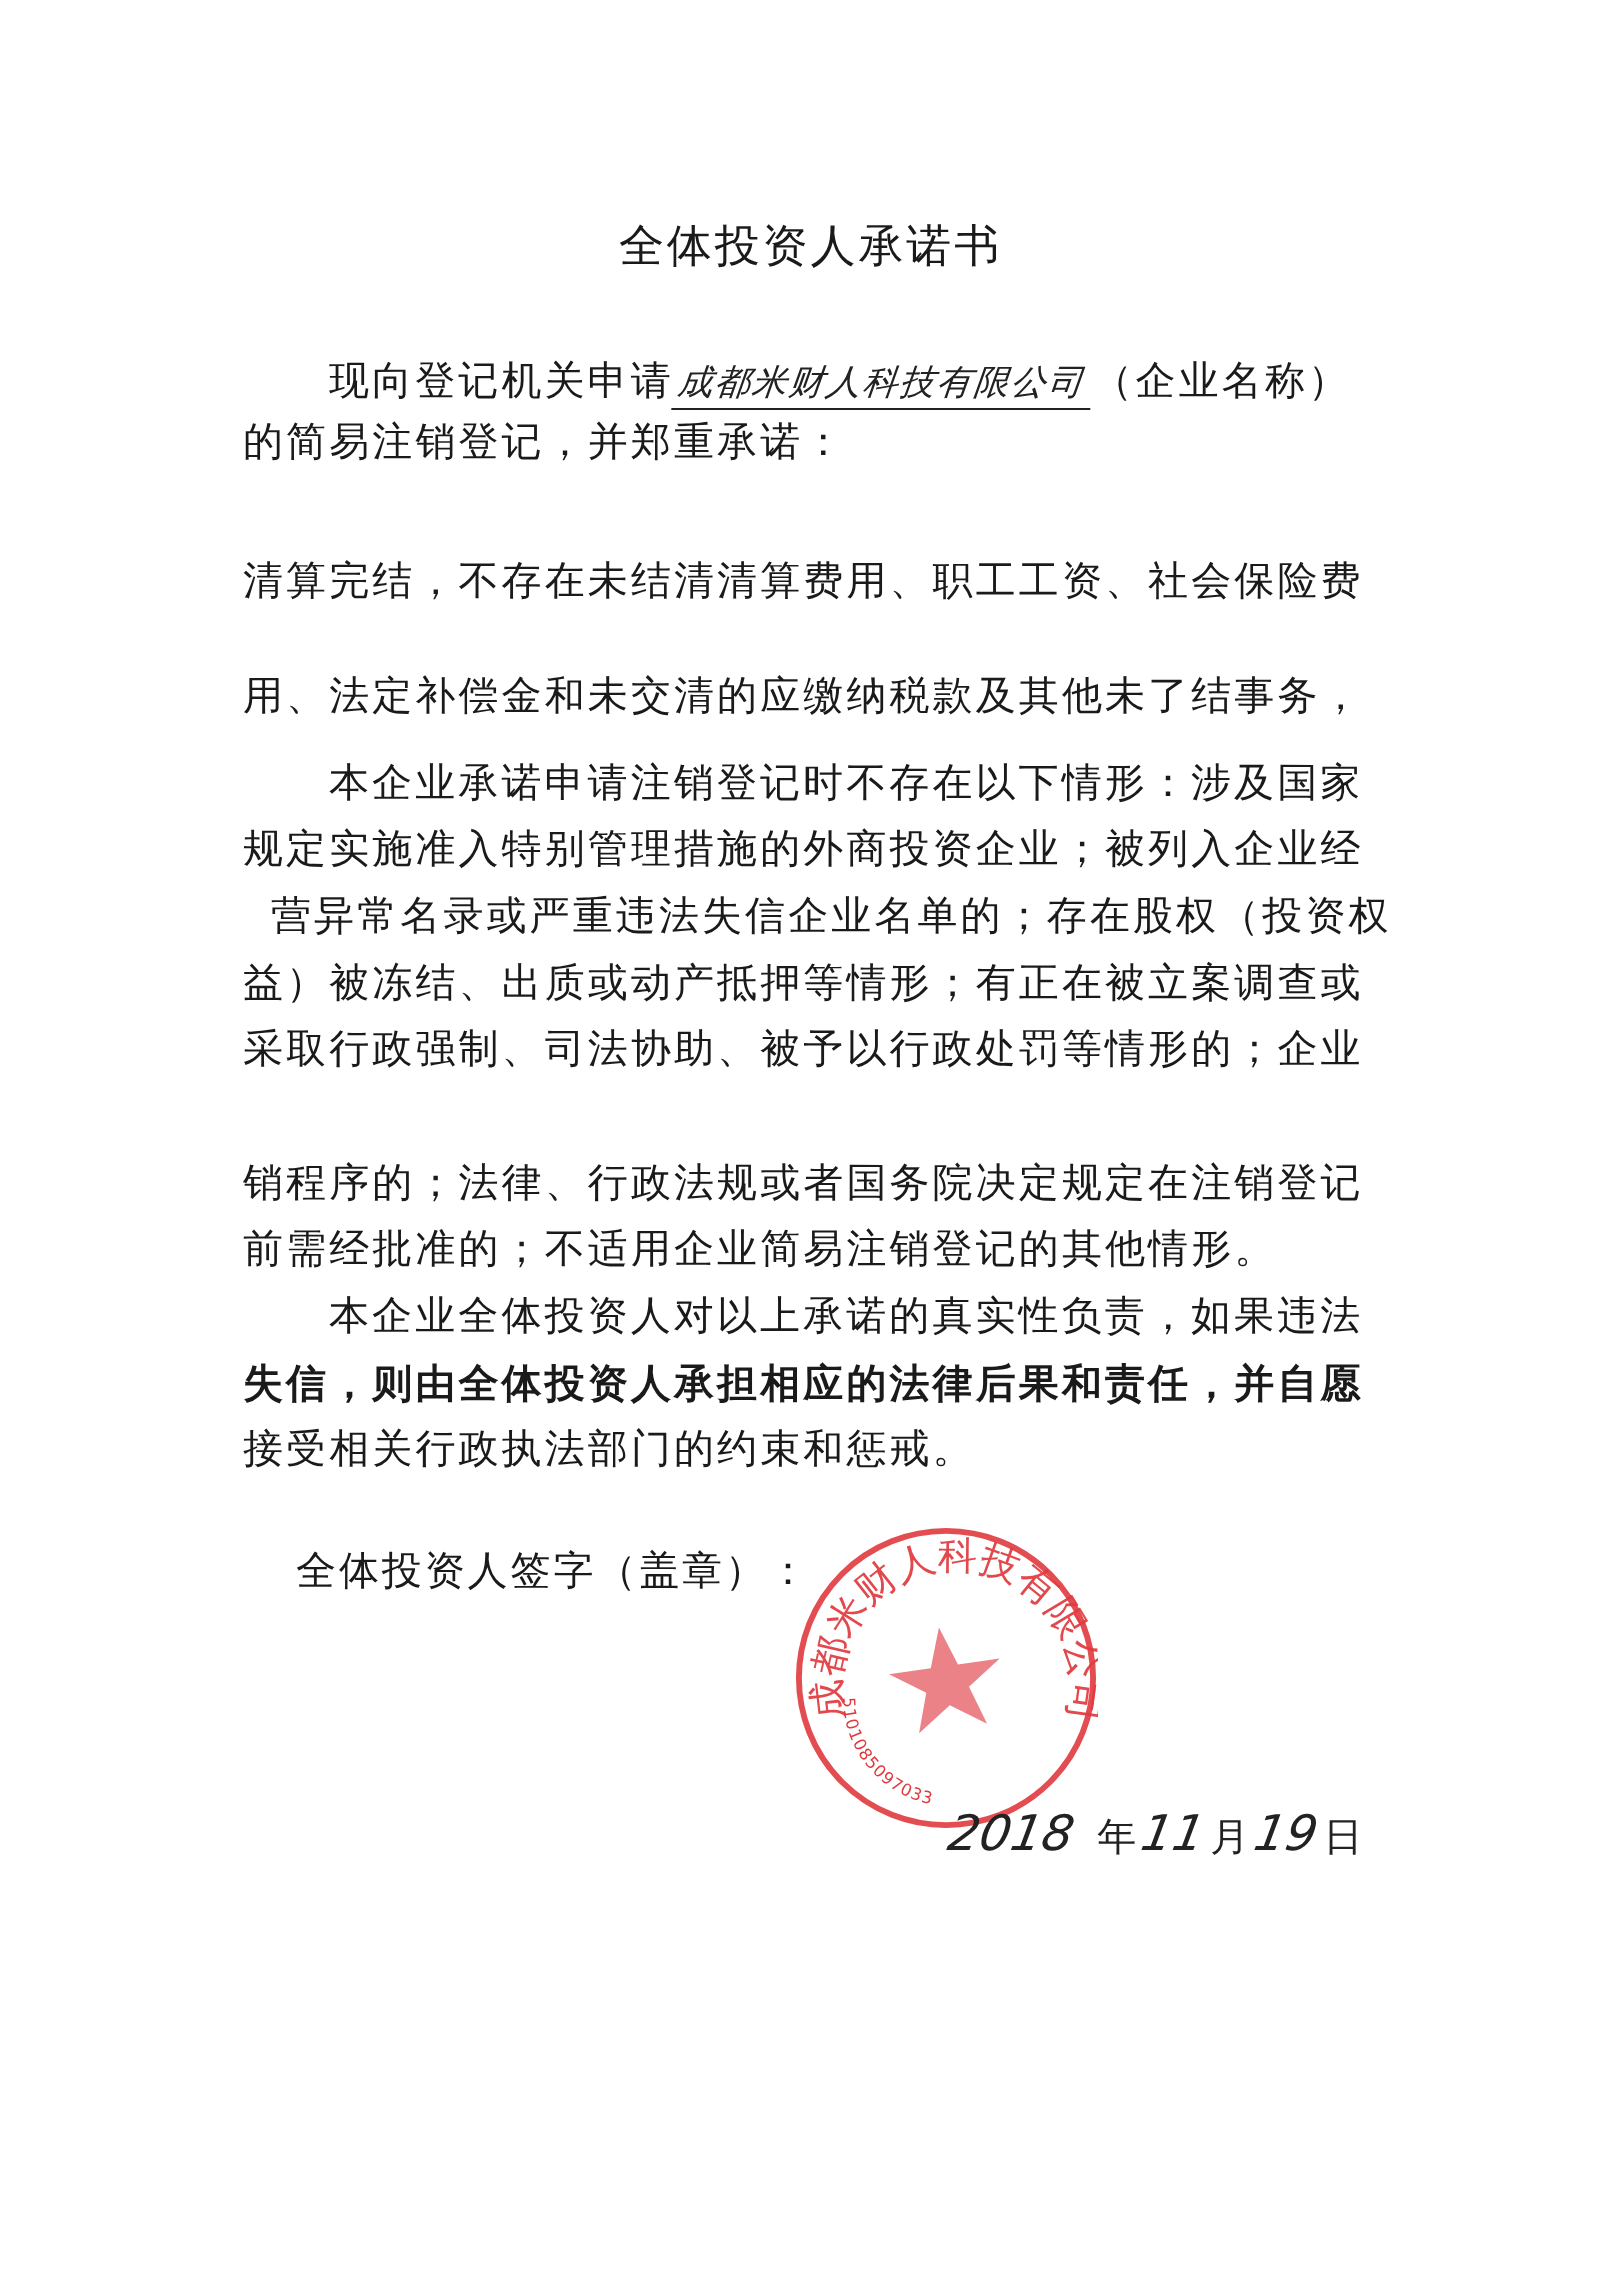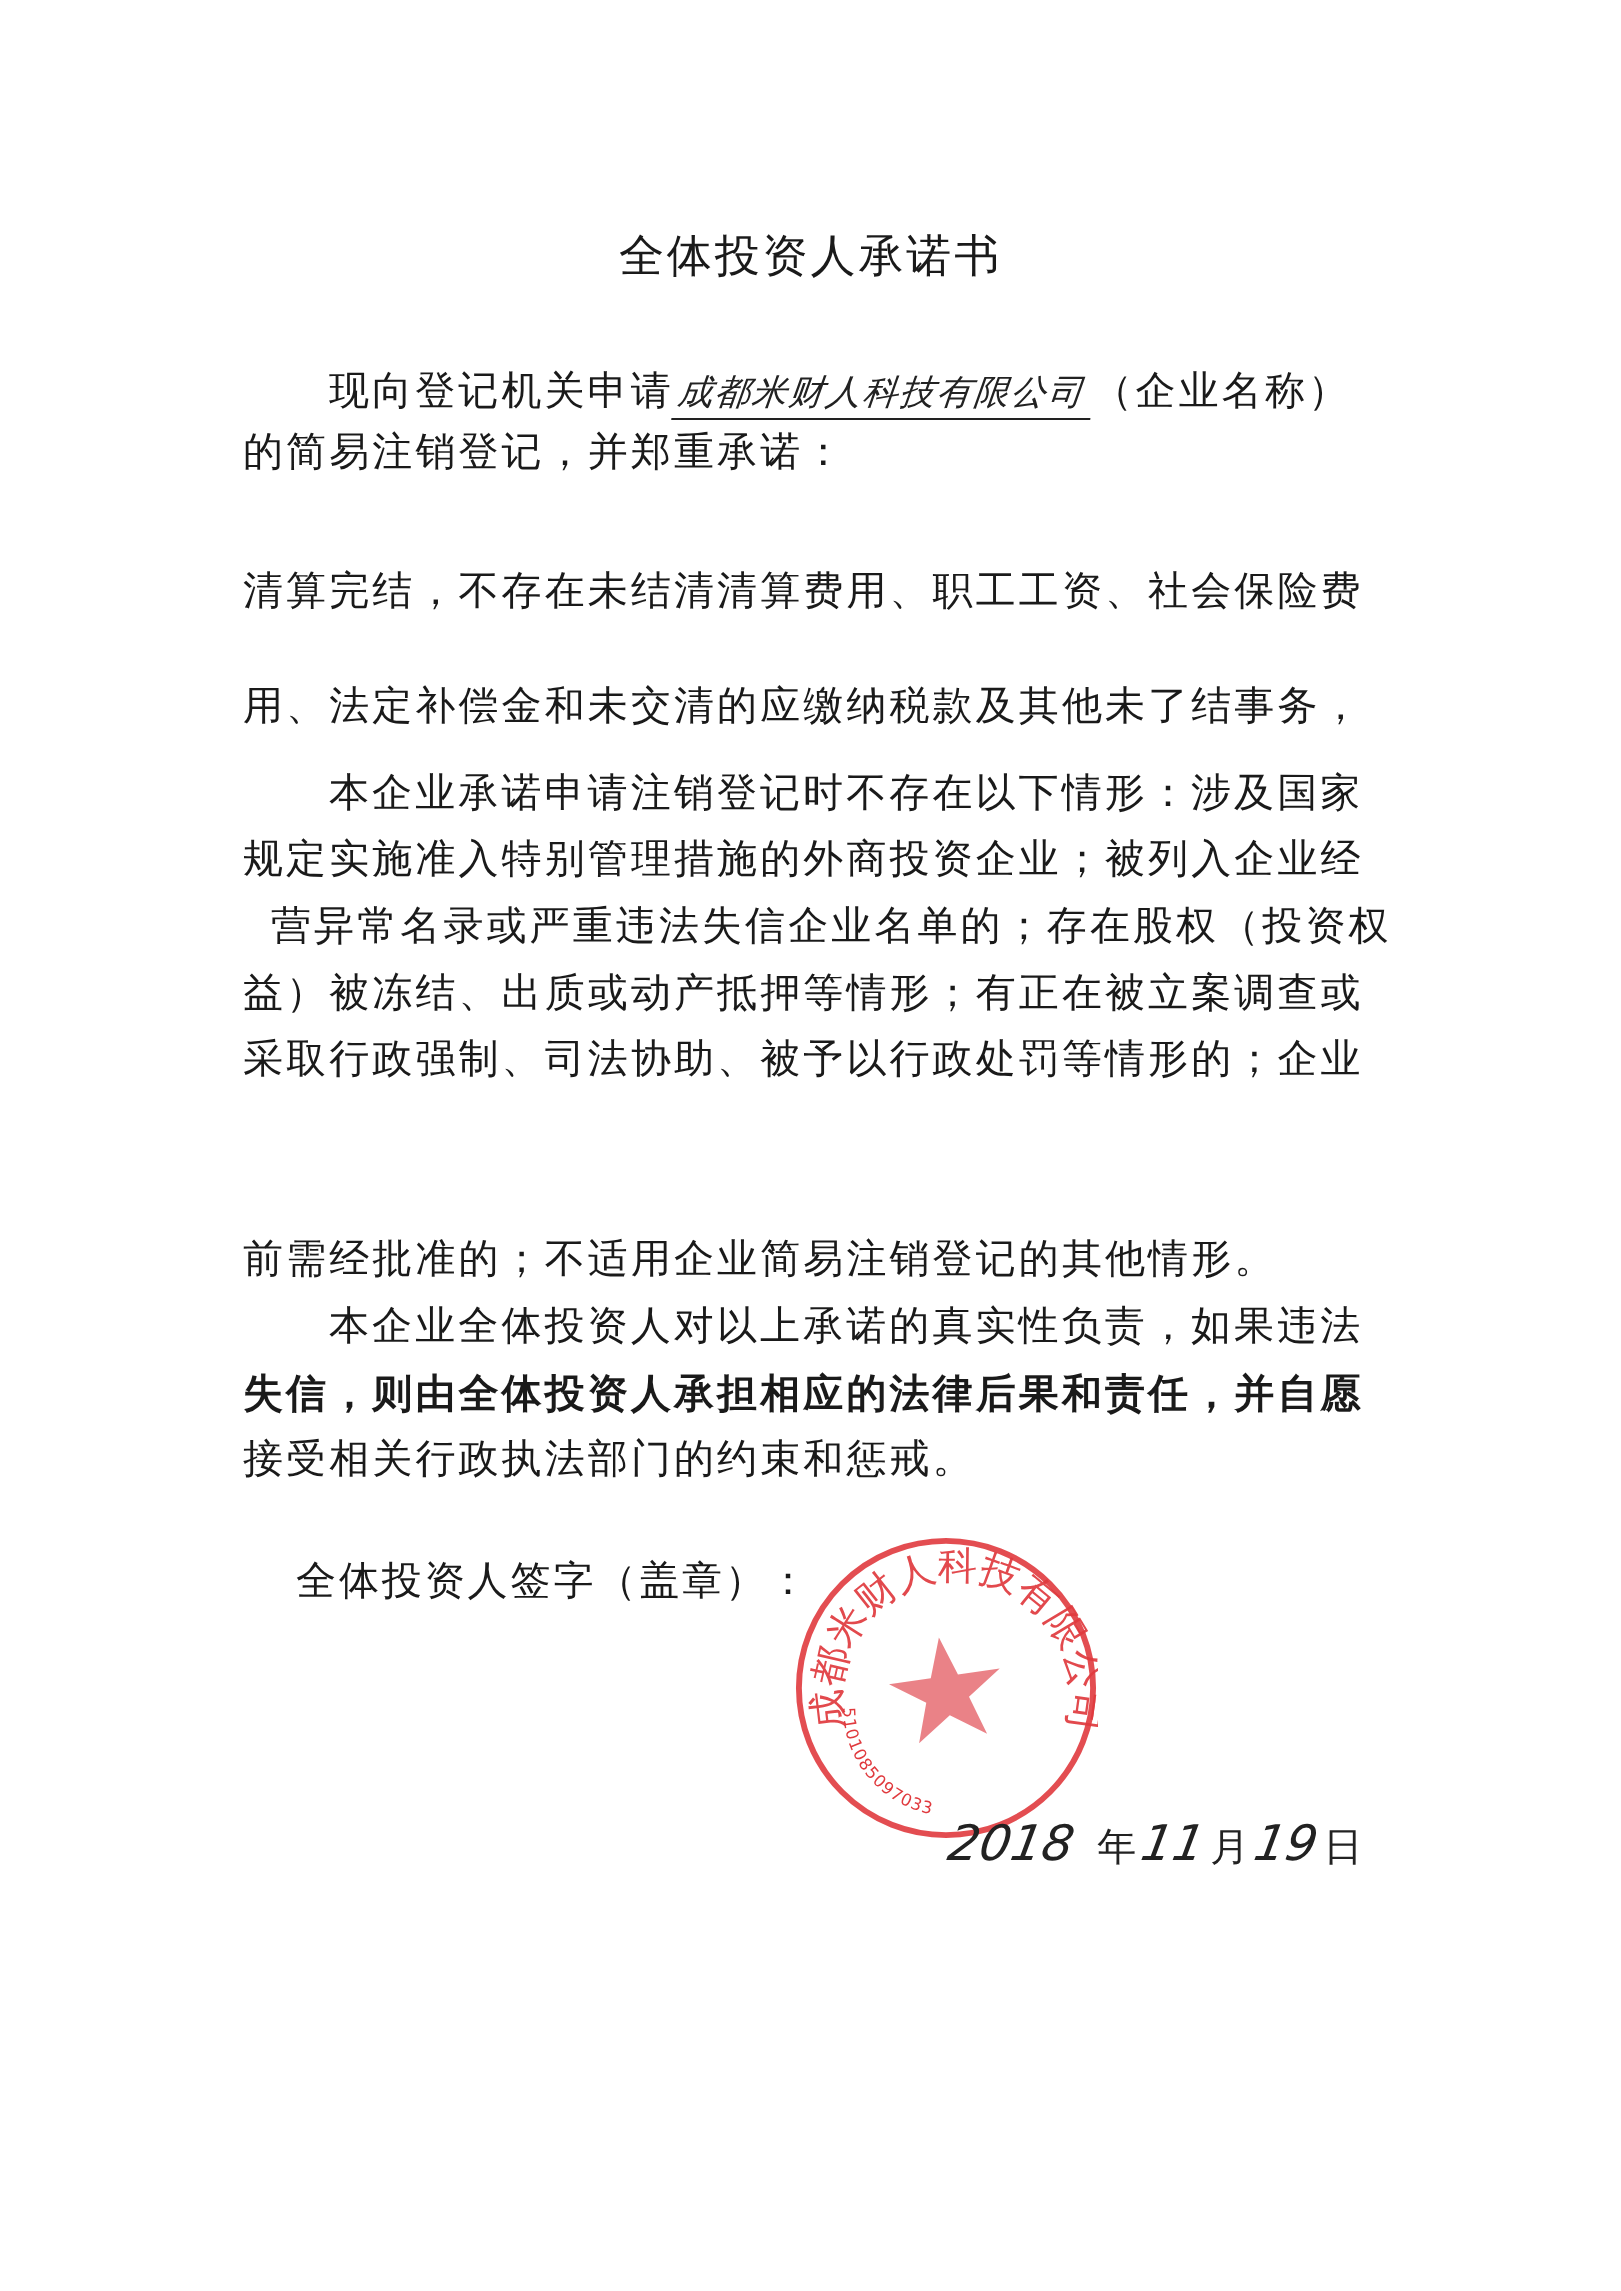--- a/index.html
+++ b/index.html
@@ -1,20 +1,20 @@
 <!DOCTYPE html>
 <html><head>
 <meta charset="utf-8">
 <style>
   html, body { margin: 0; padding: 0; }
   body {
     width: 1621px; height: 2292px; background: #ffffff; position: relative; overflow: hidden;
     font-family: "DejaVu Serif", "Liberation Serif", serif; color: #1a1a1a;
   }
-  .page { position: absolute; left: 0; top: 12px; width: 1621px; height: 1648px; }
+  .page { position: absolute; left: 0; top: 2px; width: 1621px; height: 1648px; }
   .title {
     position: absolute; top: 214px; left: 0; width: 1621px; text-align: center;
     font-size: 45px; letter-spacing: 2.9px; font-weight: normal;
   }
   .line {
     position: absolute; left: 243px; width: 1147px; height: 59px;
     font-size: 40px; line-height: 59px; white-space: nowrap; letter-spacing: 3.1px;
   }
   .indent { left: 329px; }
   .hand {
@@ -45,20 +45,21 @@
   <div class="line" style="top:410px;">的简易注销登记，并郑重承诺：</div>
 
   <div class="line" style="top:549px;">清算完结，不存在未结清清算费用、职工工资、社会保险费</div>
   <div class="line" style="top:617px;margin-top:47px;">用、法定补偿金和未交清的应缴纳税款及其他未了结事务，</div>
 
   <div class="line indent" style="top:751px;">本企业承诺申请注销登记时不存在以下情形：涉及国家</div>
   <div class="line" style="top:817px;">规定实施准入特别管理措施的外商投资企业；被列入企业经</div>
   <div class="line" style="top:884px;margin-left:28px;">营异常名录或严重违法失信企业名单的；存在股权（投资权</div>
   <div class="line" style="top:951px;">益）被冻结、出质或动产抵押等情形；有正在被立案调查或</div>
   <div class="line" style="top:1017px;">采取行政强制、司法协助、被予以行政处罚等情形的；企业</div>
+  <div class="line" style="top:1151px;">销程序的；法律、行政法规或者国务院决定规定在注销登记</div>
   <div class="line" style="top:1217px;">前需经批准的；不适用企业简易注销登记的其他情形。</div>
 
   <div class="line indent" style="top:1284px;">本企业全体投资人对以上承诺的真实性负责，如果违法</div>
   <div class="line" style="top:1351px;font-weight:bold;">失信，则由全体投资人承担相应的法律后果和责任，并自愿</div>
   <div class="line" style="top:1417px;">接受相关行政执法部门的约束和惩戒。</div>
 
   <div class="sig-label">全体投资人签字（盖章）：</div>
 
   <div class="stamp">
     <svg width="304" height="314" viewBox="0 0 310 320" xmlns="http://www.w3.org/2000/svg">

